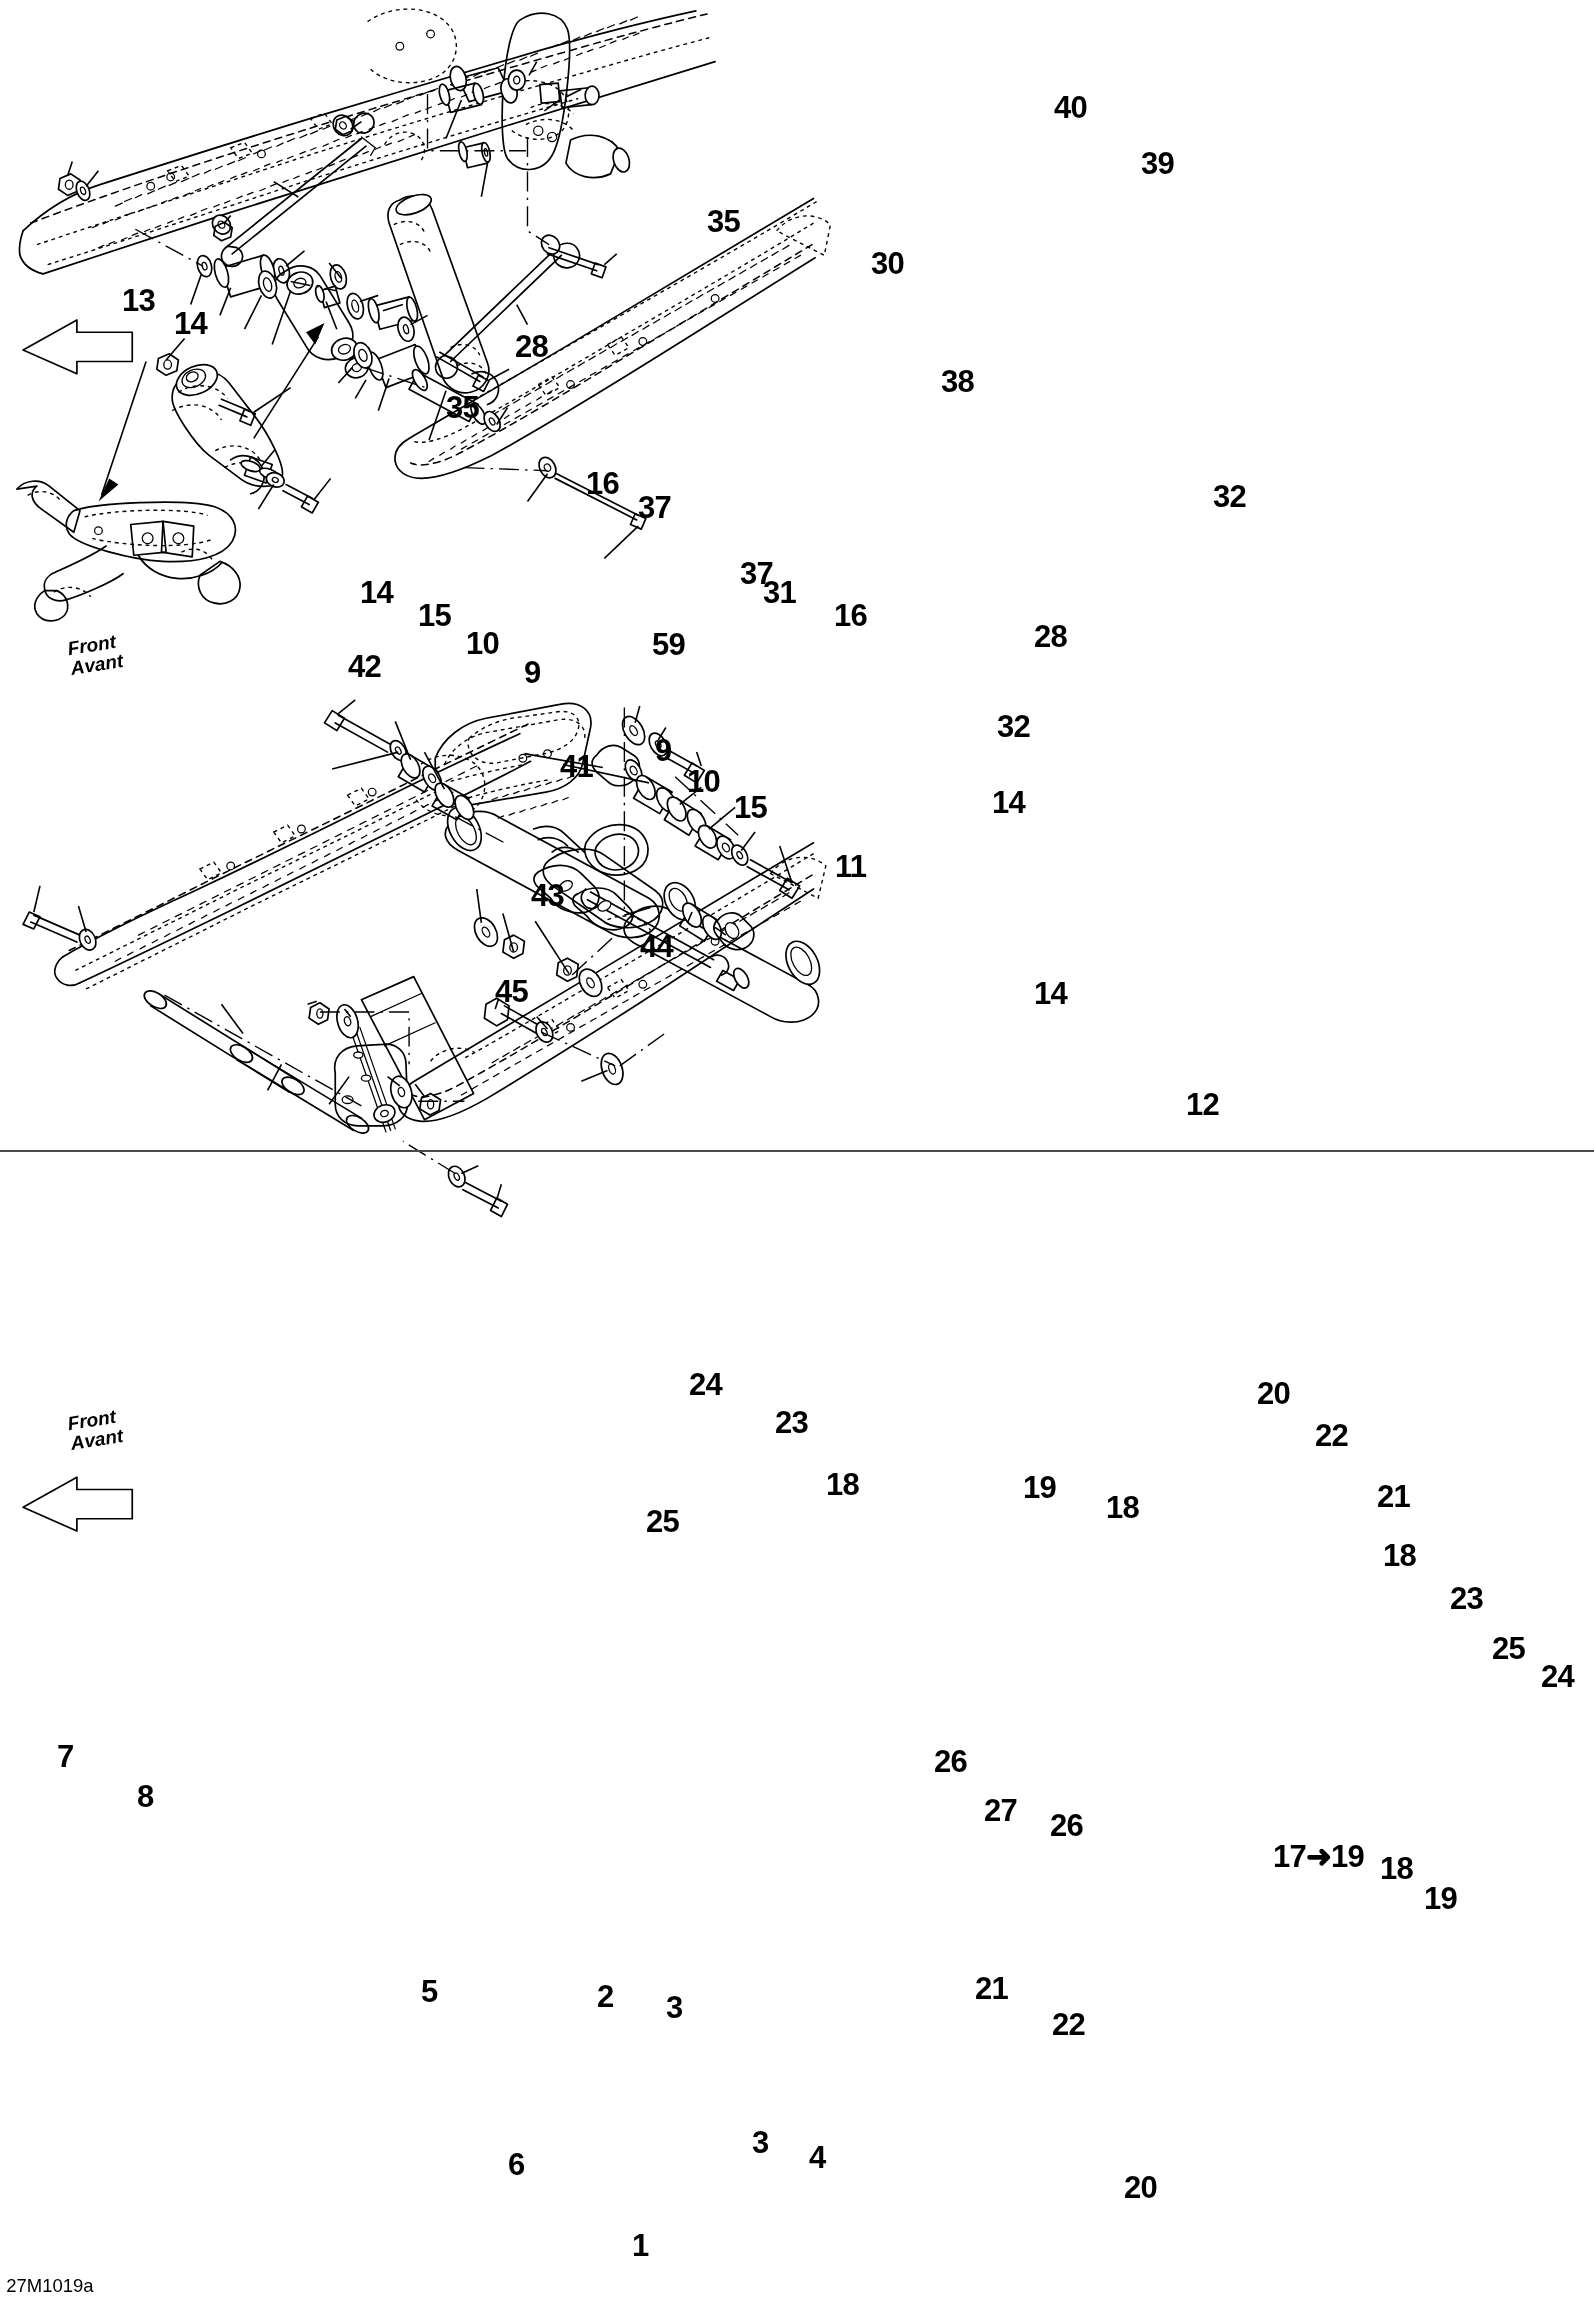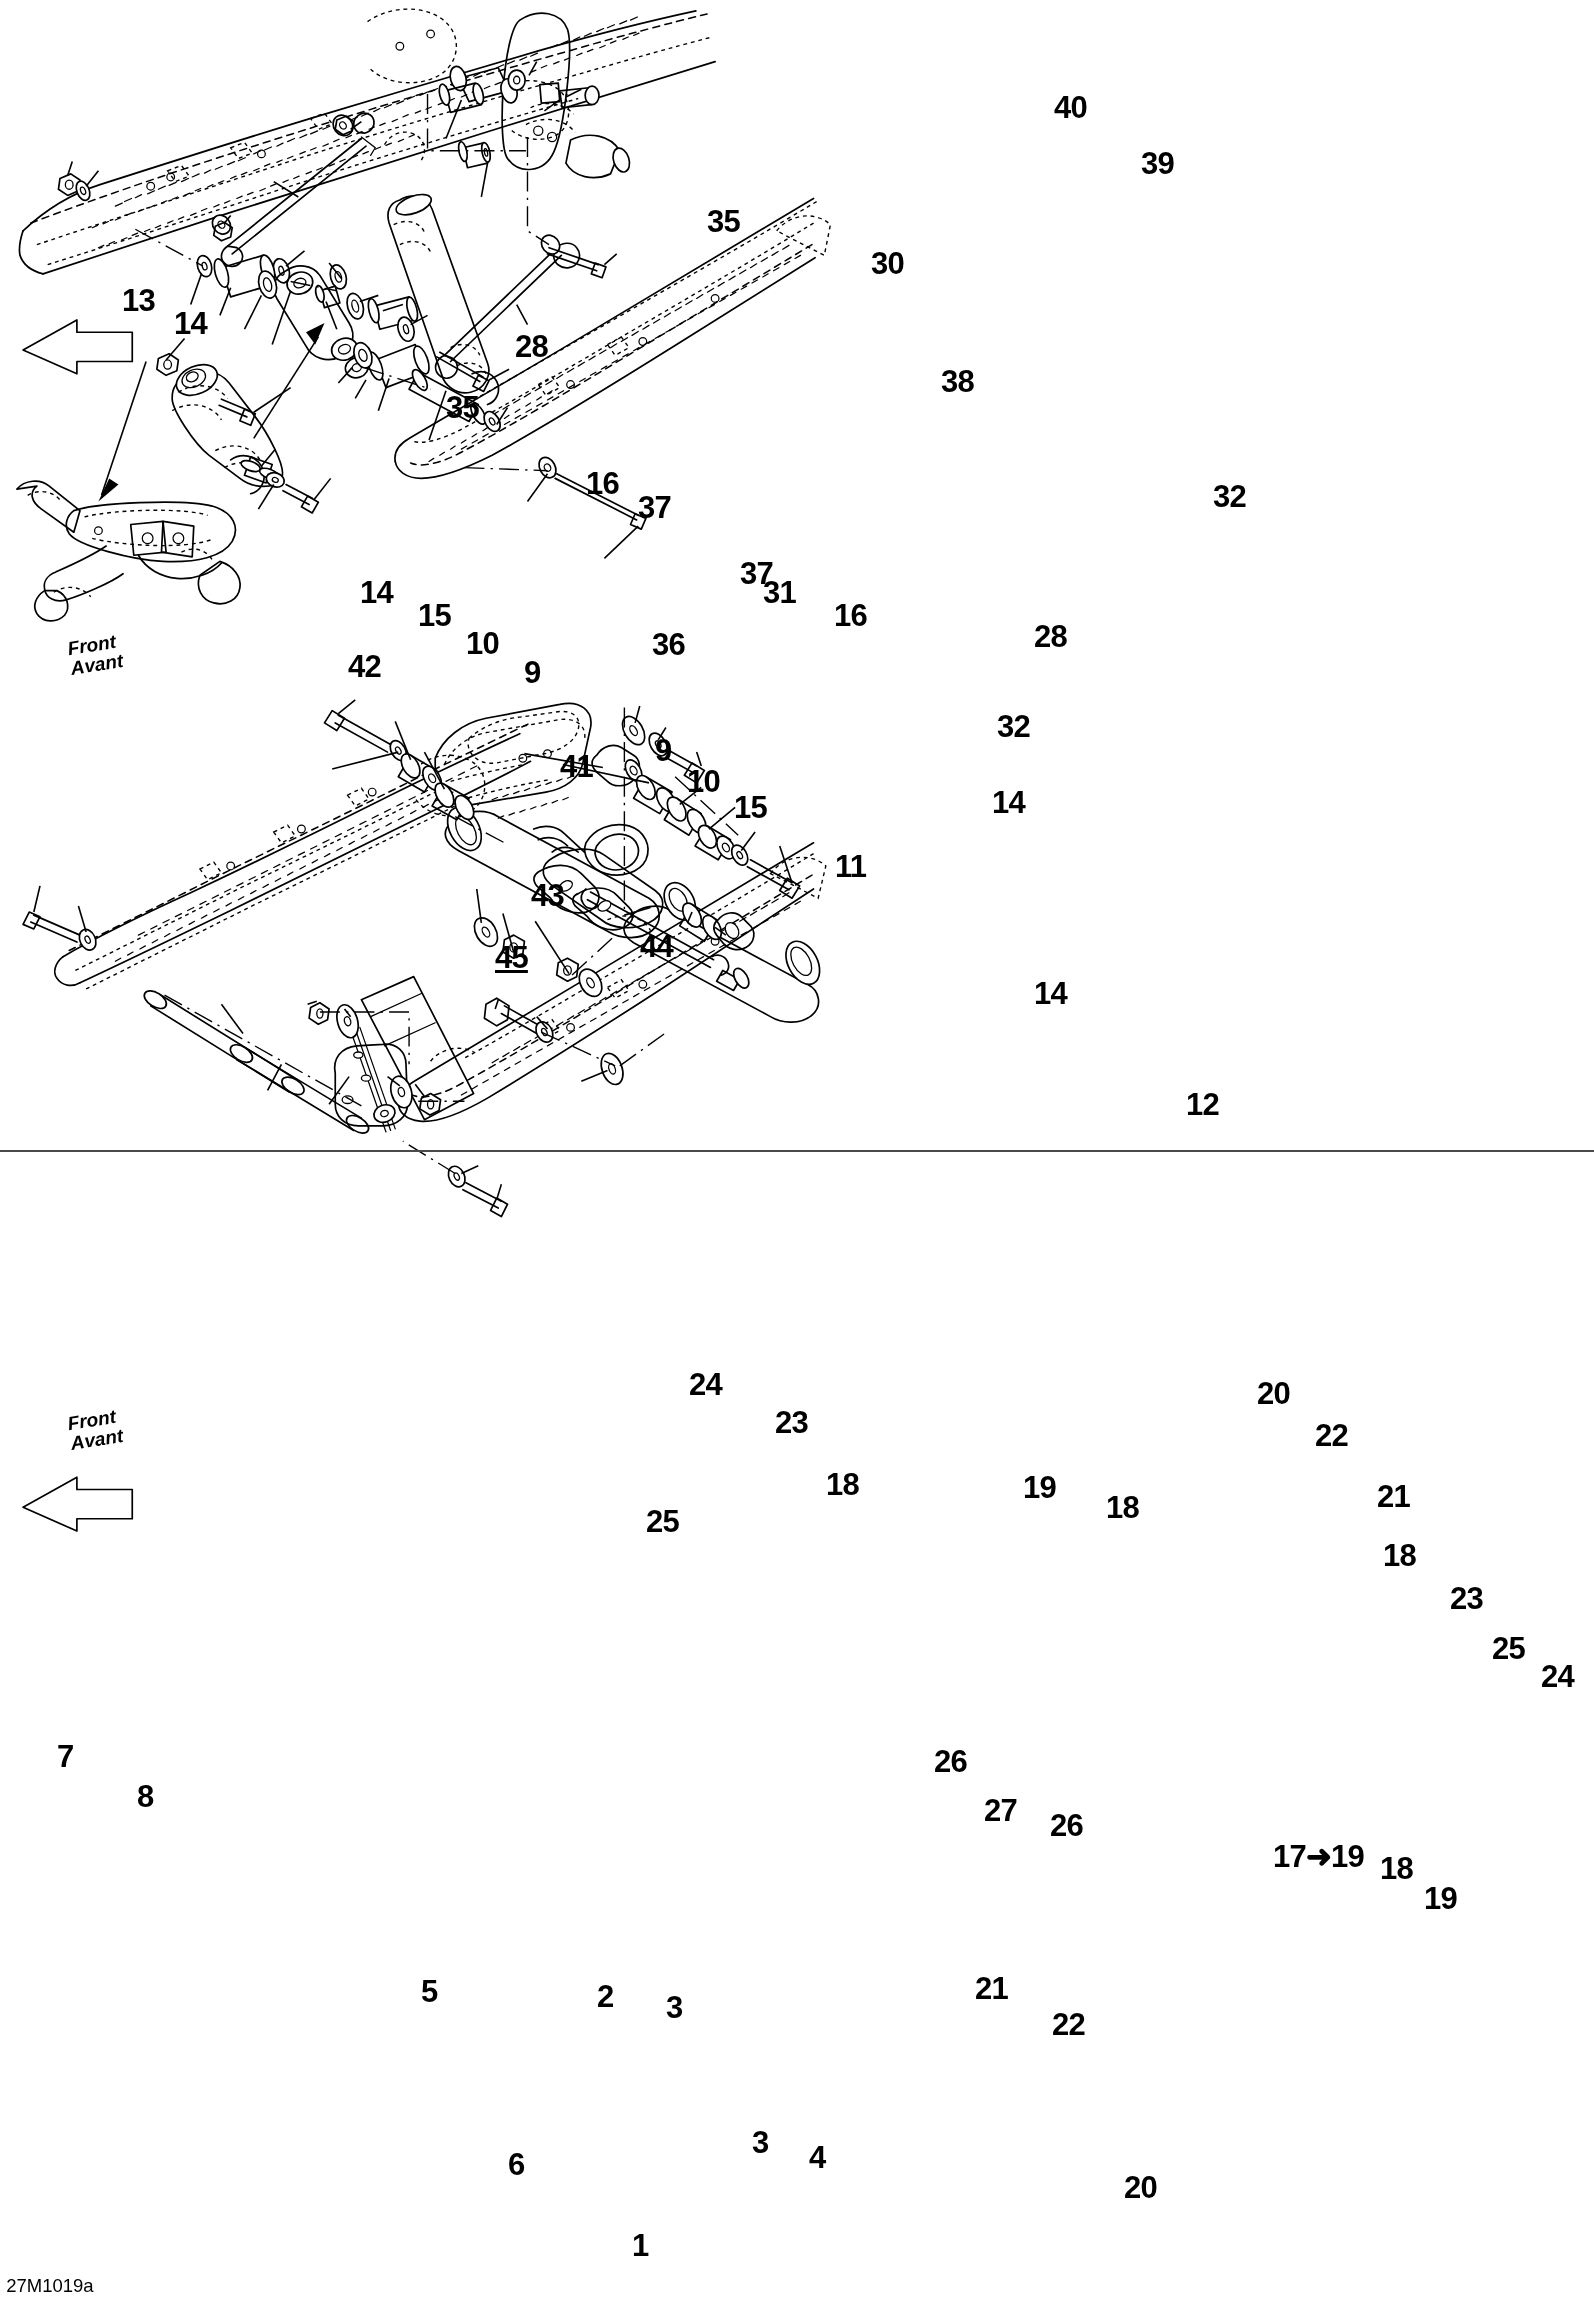--- a/index.html
+++ b/index.html
@@ -736,21 +736,21 @@
       <div class="callout" style="left: 174px; top: 308px;">14</div>
       <div class="callout" style="left: 707px; top: 206px;">35</div>
       <div class="callout" style="left: 515px; top: 331px;">28</div>
       <div class="callout" style="left: 446px; top: 392px;">35</div>
       <div class="callout" style="left: 586px; top: 468px;">16</div>
       <div class="callout" style="left: 638px; top: 492px;">37</div>
       <div class="callout" style="left: 360px; top: 577px;">14</div>
       <div class="callout" style="left: 418px; top: 600px;">15</div>
       <div class="callout" style="left: 466px; top: 628px;">10</div>
       <div class="callout" style="left: 524px; top: 657px;">9</div>
-      <div class="callout" style="left: 652px; top: 629px;">36</div>
+      <div class="callout" style="left: 652px; top: 629px;">59</div>
       <div class="callout" style="left: 740px; top: 558px;">37</div>
       <div class="callout" style="left: 763px; top: 577px;">31</div>
       <div class="callout" style="left: 834px; top: 600px;">16</div>
       <div class="callout" style="left: 655px; top: 735px;">9</div>
       <div class="callout" style="left: 687px; top: 766px;">10</div>
       <div class="callout" style="left: 734px; top: 792px;">15</div>
       <div class="callout" style="left: 835px; top: 851px;">11</div>
       <div class="callout" style="left: 992px; top: 787px;">14</div>
       <div class="callout" style="left: 1054px; top: 92px;">40</div>
       <div class="callout" style="left: 1141px; top: 148px;">39</div>
@@ -758,21 +758,21 @@
       <div class="callout" style="left: 941px; top: 366px;">38</div>
       <div class="callout" style="left: 1213px; top: 481px;">32</div>
       <div class="callout" style="left: 1034px; top: 621px;">28</div>
       <div class="callout" style="left: 997px; top: 711px;">32</div>
       <div class="callout" style="left: 1034px; top: 978px;">14</div>
       <div class="callout" style="left: 1186px; top: 1089px;">12</div>
       <div class="callout" style="left: 348px; top: 651px;">42</div>
       <div class="callout" style="left: 560px; top: 751px;">41</div>
       <div class="callout" style="left: 531px; top: 880px;">43</div>
       <div class="callout" style="left: 640px; top: 931px;">44</div>
-      <div class="callout" style="left: 495px; top: 942px; text-decoration: underline;">45</div>
+      <div class="callout" style="left: 495px; top: 976px;">45</div>
     </div>
   <div id="callouts-bottom">
       <div class="callout" style="left: 689px; top: 1369px;">24</div>
       <div class="callout" style="left: 775px; top: 1407px;">23</div>
       <div class="callout" style="left: 826px; top: 1469px;">18</div>
       <div class="callout" style="left: 1257px; top: 1378px;">20</div>
       <div class="callout" style="left: 1315px; top: 1420px;">22</div>
       <div class="callout" style="left: 1377px; top: 1481px;">21</div>
       <div class="callout" style="left: 1023px; top: 1472px;">19</div>
       <div class="callout" style="left: 1106px; top: 1492px;">18</div>

